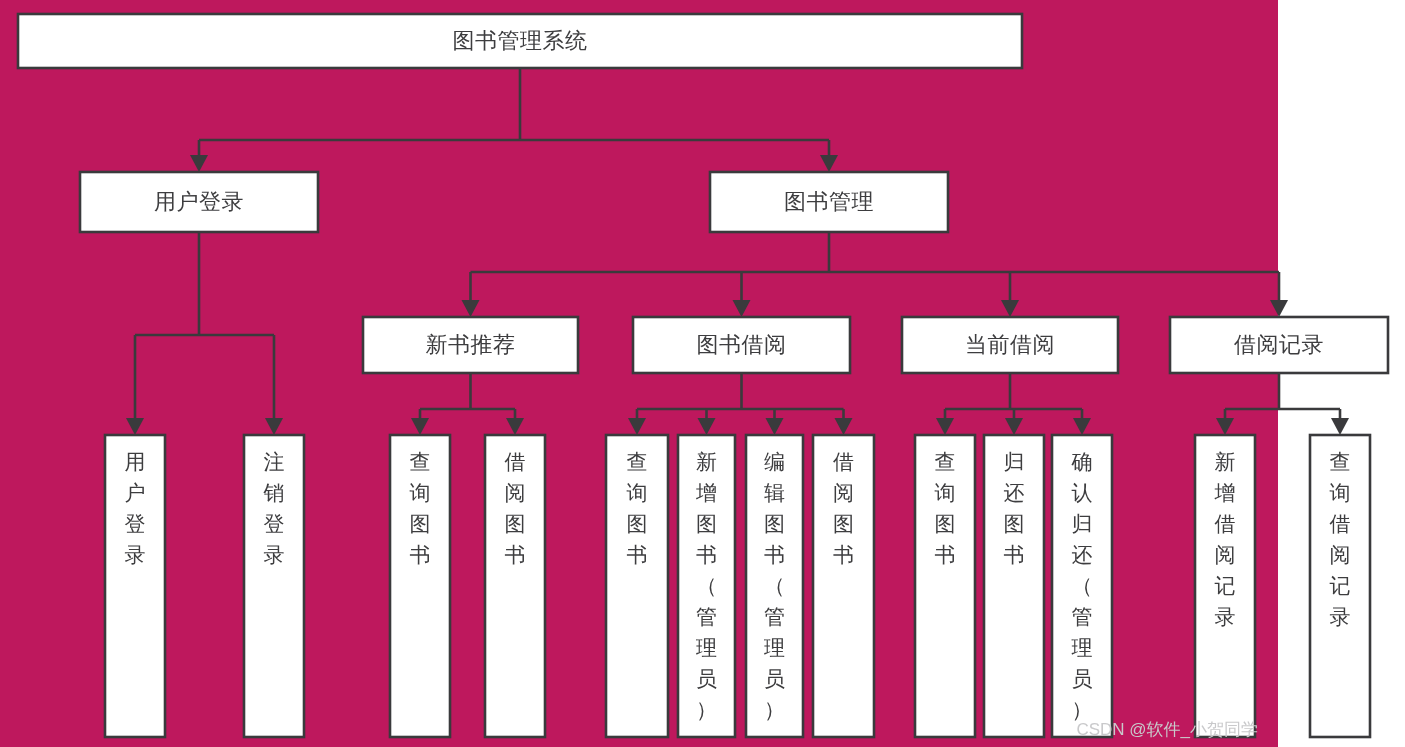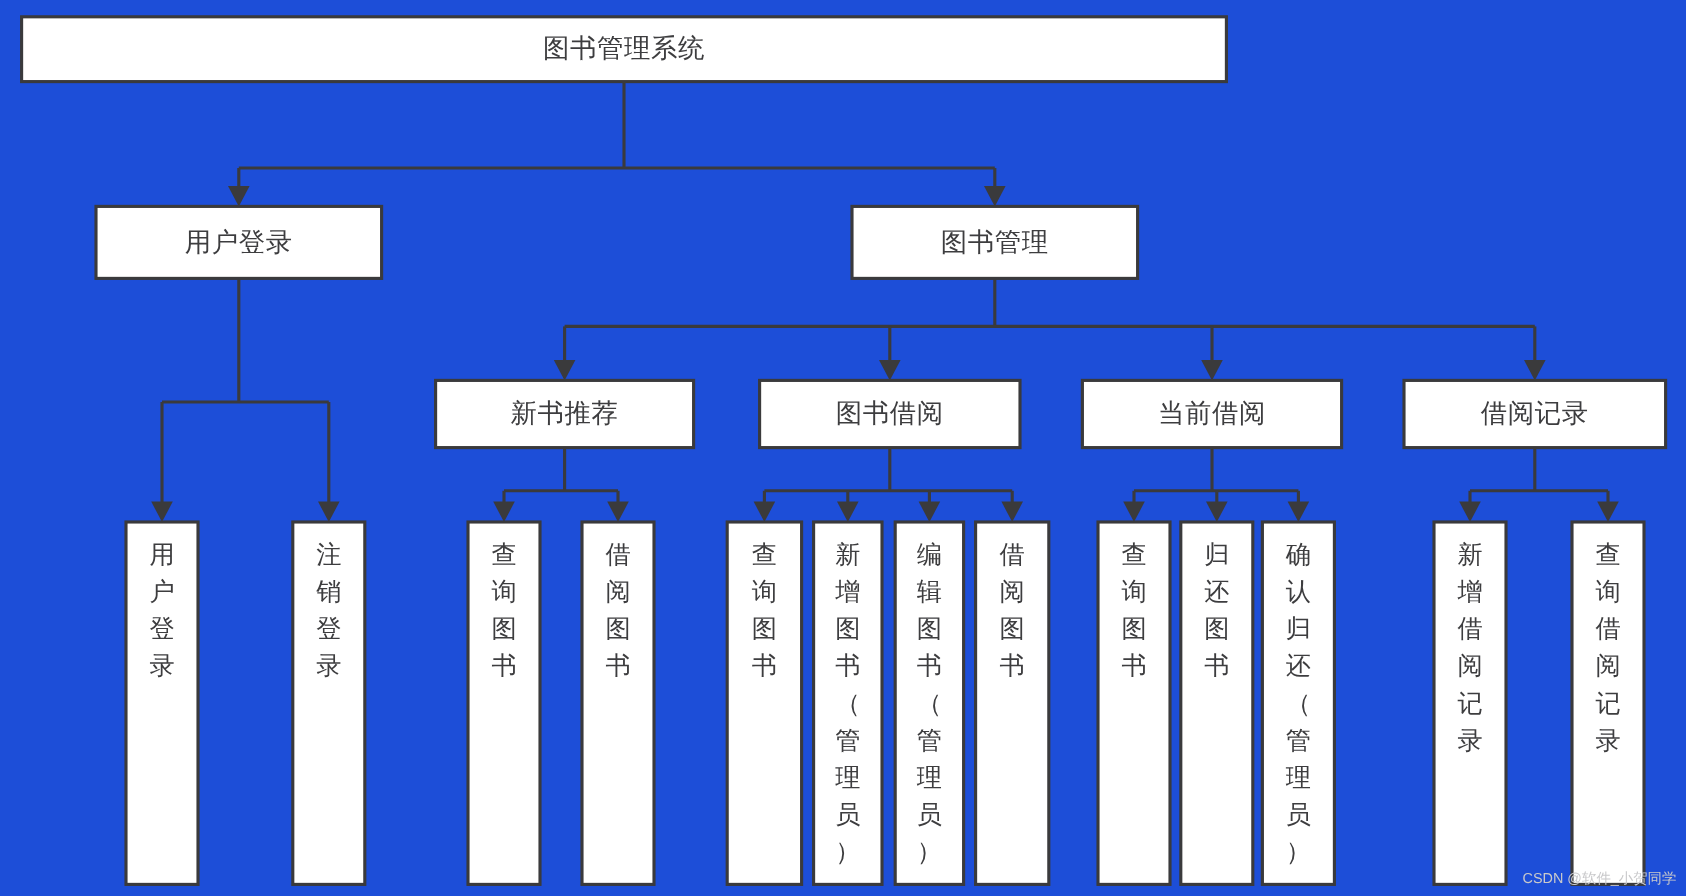--- a/index.html
+++ b/index.html
@@ -8,23 +8,23 @@
     background: #ffffff;
   }
   body {
     width: 1405px;
     height: 747px;
     font-family: "Liberation Sans", "DejaVu Sans", sans-serif;
     overflow: hidden;
   }
   #diagram-root {
     position: relative;
-    width: 1405px;
+    width: 1278px;
     height: 747px;
-    background: #1d4ed8;
+    background: #be185d;
   }
   svg.diagram-canvas {
     position: absolute;
     left: 0;
     top: 0;
     width: 1405px;
     height: 747px;
     display: block;
   }
   .node-box {
@@ -52,24 +52,24 @@
     stroke-width: 2.6;
     fill: none;
     stroke-linecap: butt;
   }
   .arrow-head {
     fill: #3a3a3c;
     stroke: none;
   }
   .watermark {
     position: absolute;
-    right: 8px;
+    right: 20px;
     bottom: 6px;
     color: #c9c9cb;
-    font-size: 12px;
+    font-size: 17px;
     font-family: "Liberation Sans", "DejaVu Sans", sans-serif;
     white-space: nowrap;
     pointer-events: none;
     user-select: none;
   }
 </style>
 </head>
 <body>
 
 <div id="diagram-root">

